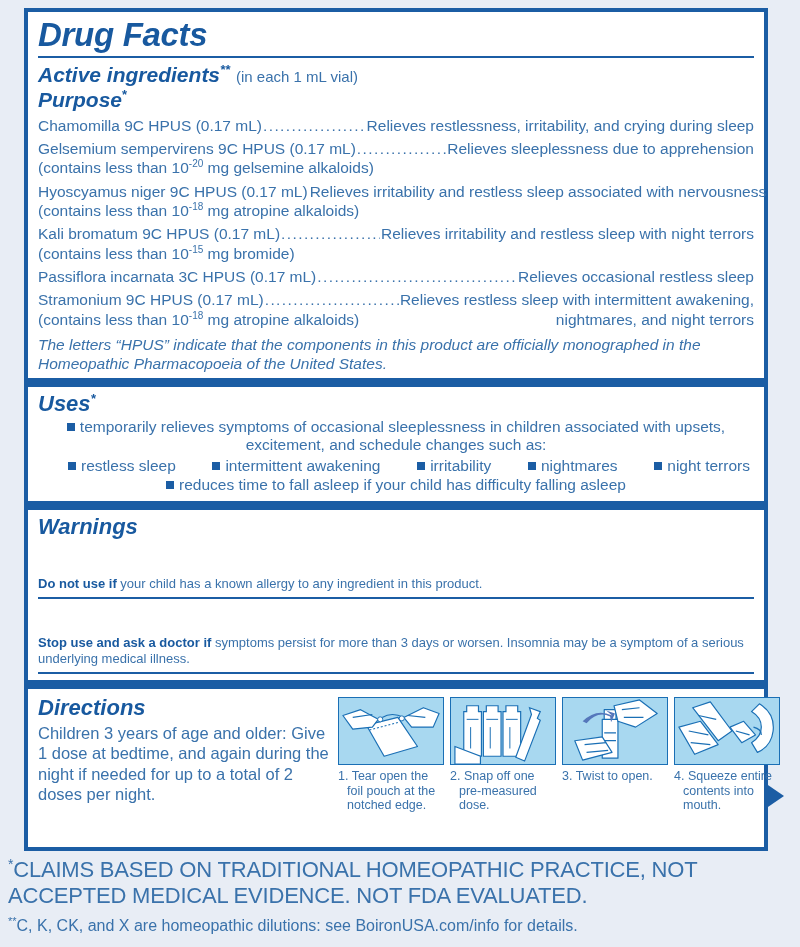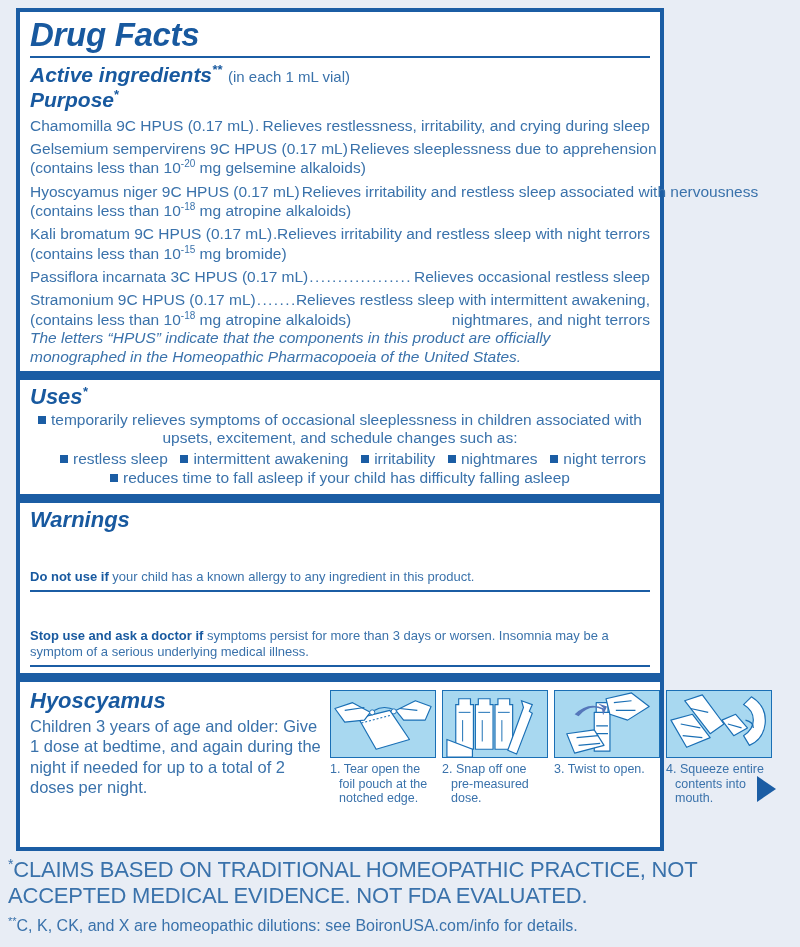--- a/index.html
+++ b/index.html
@@ -19,23 +19,23 @@
     --blue-dark: #18599f;
     --blue-body: #3a72ab;
     --blue-rule: #1b5da4;
     --panel: #ffffff;
     --img-bg: #a8d8f0;
     --img-line: #1a6fb5;
   }
 
   .label-frame {
     position: absolute;
-    left: 16px;
+    left: 24px;
     top: 8px;
-    width: 648px;
+    width: 744px;
     height: 843px;
     box-sizing: border-box;
     border: 4px solid var(--blue-rule);
     background: var(--panel);
   }
 
   .sec {
     padding: 0 10px;
     box-sizing: border-box;
   }
@@ -143,20 +143,21 @@
   .ing-row-two {
     display: flex;
     justify-content: space-between;
     align-items: baseline;
   }
   .hpus-note {
     font-size: 15.5px;
     font-style: italic;
     color: var(--blue-body);
     line-height: 1.2;
+    margin-top: 7px;
     padding-bottom: 5px;
   }
 
   
   .bullet-line {
     font-size: 15.5px;
     color: var(--blue-body);
     line-height: 1.22;
     margin-top: 1px;
     text-align: center;
@@ -370,21 +371,21 @@
 
     <div class="warn-item warn-rule"><b>Stop use and ask a doctor if</b><span> symptoms persist for more than 3 days or worsen. Insomnia may be a symptom of a serious underlying medical illness.</span></div>
 
   </div>
 
   <div class="sec-bar"></div>
 
   <div class="sec">
     <div class="dir-wrap">
       <div class="dir-left">
-        <div class="sec-head">Hyoscyamus</div>
+        <div class="sec-head">Directions</div>
         <div class="dir-text">Children 3 years of age and older: Give 1 dose at bedtime, and again during the night if needed for up to a total of 2 doses per night.</div>
       </div>
 
       <div class="dir-steps">
 
         <div class="step">
           <svg class="step-img" viewBox="0 0 106 68" preserveAspectRatio="none">
             <rect x="0" y="0" width="106" height="68" fill="#a8d8f0"></rect>
             <g fill="#ffffff" stroke="#1a6fb5" stroke-width="1.2" stroke-linejoin="round">
               <path d="M28 28 L60 20 L80 50 L46 60 Z"></path>

